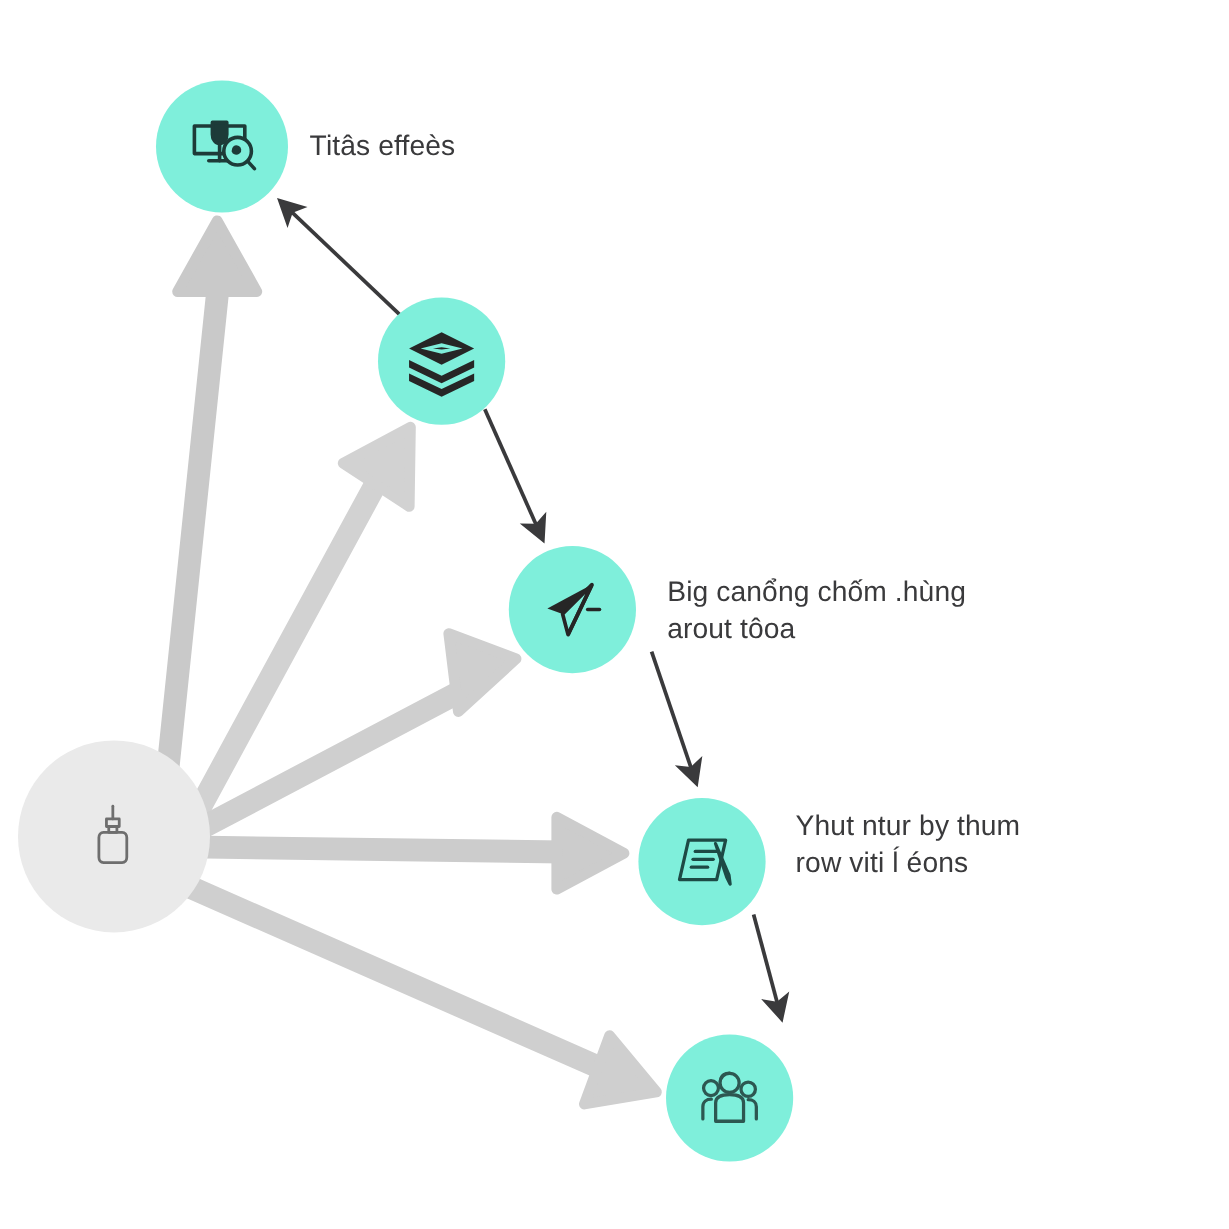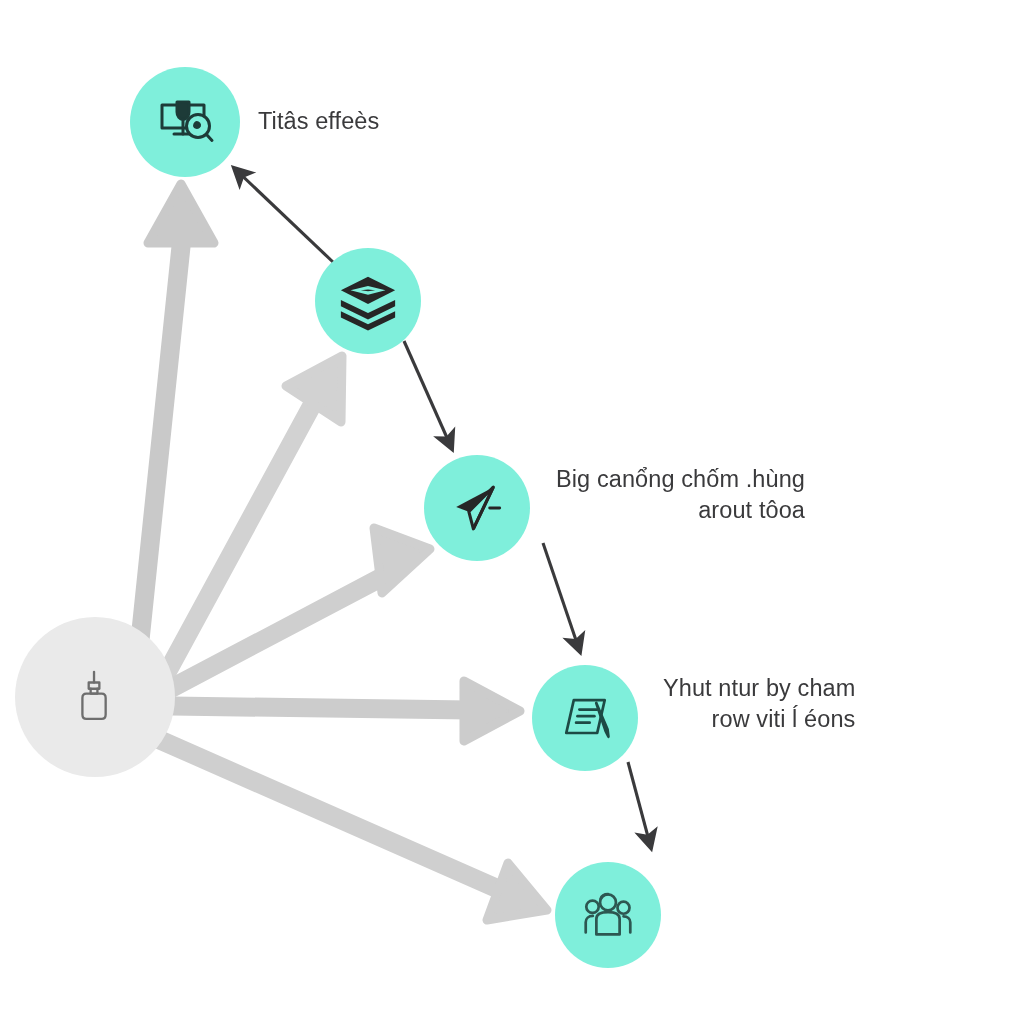--- a/index.html
+++ b/index.html
@@ -9,21 +9,20 @@
   }
   body {
     font-family: "Liberation Sans", sans-serif;
   }
   #canvas {
     position: relative;
     width: 1024px;
     height: 1024px;
     background: #ffffff;
     overflow: hidden;
-    text-align: right;
   }
   #edges {
     position: absolute;
     left: 0;
     top: 0;
     width: 1024px;
     height: 1024px;
   }
   .node {
     position: absolute;
@@ -129,33 +128,33 @@
   </div>
 
   <div class="node node-leaf" style="left:424px; top:455px; width:106px; height:106px;">
     <svg class="node-icon" width="58" height="58" viewBox="0 0 64 64">
       <path d="M50 9 L9 31 L23 36 Z" fill="#262626"></path>
       <path d="M50 9 L23 36 L28 55 Z" fill="none" stroke="#262626" stroke-width="3.4" stroke-linejoin="round"></path>
       <path d="M50 9 L28 55" fill="none" stroke="#262626" stroke-width="3.4"></path>
       <path d="M46 32 L57 32" stroke="#262626" stroke-width="3.2" stroke-linecap="round"></path>
     </svg>
   </div>
-  <div class="node-label" style="left:556px; top:464px;">Big canổng chốm .hùng
+  <div class="node-label" style="left:556px; top:478px;">Big canổng chốm .hùng
 arout tôoa</div>
 
   <div class="node node-leaf" style="left:532px; top:665px; width:106px; height:106px;">
     <svg class="node-icon" width="60" height="60" viewBox="0 0 64 64" fill="none" stroke="#1d4a45" stroke-width="2.9" stroke-linejoin="round" stroke-linecap="round">
       <path d="M20 13 L53 13 L45 48 L12 48 Z"></path>
       <path d="M26 23 L45 23"></path>
       <path d="M24 30 L42 30"></path>
       <path d="M22.5 37 L37 37"></path>
       <path d="M44 16 L54 46 L57 52 L56 44 Z" fill="#1d4a45"></path>
     </svg>
   </div>
-  <div class="node-label" style="left:663px; top:673px;">Yhut ntur by cham
+  <div class="node-label" style="left:663px; top:673px;">Yhut ntur by thum
 row viti ĺ éons</div>
 
   <div class="node node-leaf" style="left:555px; top:862px; width:106px; height:106px;">
     <svg class="node-icon" width="62" height="62" viewBox="0 0 64 64" fill="none" stroke="#2d5751" stroke-width="2.8" stroke-linejoin="round" stroke-linecap="round">
       <circle cx="32" cy="19" r="8.2"></circle>
       <path d="M32 10.5 C28 10.5 25 12.5 24.5 15"></path>
       <path d="M20 52 L20 36 C20 31.5 24.5 29 32 29 C39.5 29 44 31.5 44 36 L44 52 Z"></path>
       <circle cx="16" cy="23.5" r="6.4"></circle>
       <path d="M9 50 L9 39.5 C9 35.5 12 33 16.3 33"></path>
       <circle cx="48" cy="24.5" r="6.2"></circle>

